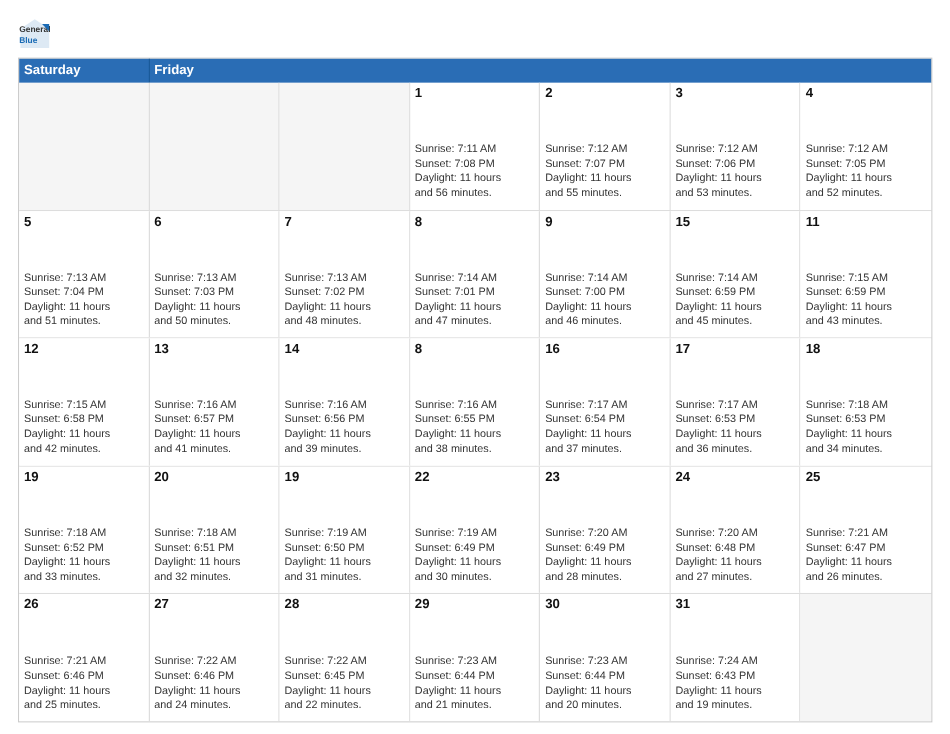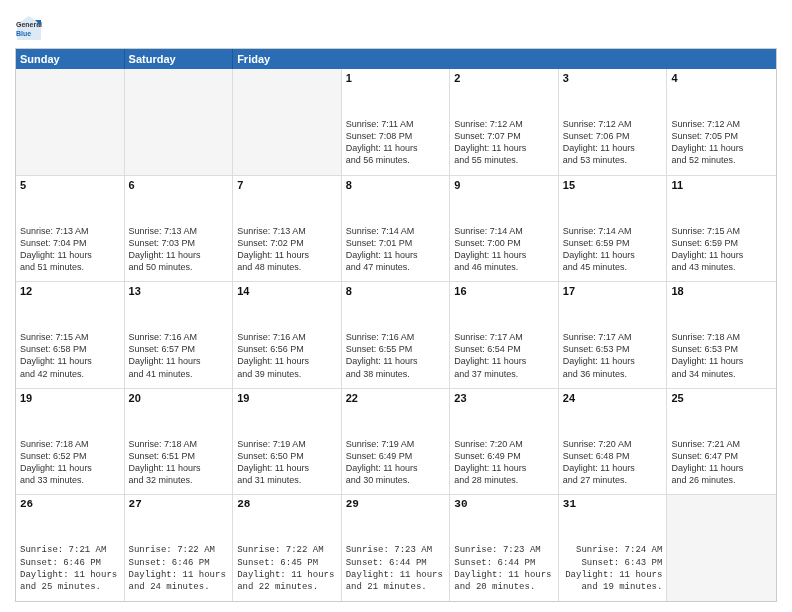--- a/index.html
+++ b/index.html
@@ -79,21 +79,21 @@
       flex: 1;
       display: flex;
       flex-direction: column;
     }
     .cal-row {
       display: grid;
       grid-template-columns: repeat(7, 1fr);
       flex: 1;
       border-bottom: 1px solid #ddd;
     }
-    .cal-row:last-child { border-bottom: none; font-family: Liberation Mono, monospace; }
+    .cal-row:last-child { border-bottom: none; }
     .cal-cell {
       border-right: 1px solid #ddd;
       padding: 3px 4px;
       font-size: 9.5px;
       color: #333;
       vertical-align: top;
       background: #fff;
       min-height: 0;
     }
     .cal-cell:last-child { border-right: none; }
@@ -130,21 +130,20 @@
       </div>
     </div>
     <div class="title-block">
       <h1></h1>
       <h2></h2>
     </div>
   </div>
 
   <div class="calendar">
     <div class="cal-header" id="cal-header">
-        <div class="cal-header-cell">Sunday</div>
         <div class="cal-header-cell">Saturday</div>
         <div class="cal-header-cell">Friday</div>
       </div>
     <div class="cal-body" id="cal-body">
         <div class="cal-row">
           <div class="cal-cell empty"></div>
           <div class="cal-cell empty"></div>
           <div class="cal-cell empty"></div>
           <div class="cal-cell">
             <div class="day-num">1</div>
@@ -359,21 +358,21 @@
           </div>
           <div class="cal-cell">
             <div class="day-num">30</div>
             <div class="cell-info" style="white-space: pre-wrap;">Sunrise: 7:23 AM
 Sunset: 6:44 PM
 Daylight: 11 hours
 and 20 minutes.</div>
           </div>
           <div class="cal-cell">
             <div class="day-num">31</div>
-            <div class="cell-info" style="white-space: pre-wrap; text-align: right;">Sunrise: 7:24 AM
+            <div class="cell-info" style="white-space: pre-wrap;">Sunrise: 7:24 AM
 Sunset: 6:43 PM
 Daylight: 11 hours
 and 19 minutes.</div>
           </div>
           <div class="cal-cell empty"></div>
         </div>
       </div>
   </div>
 </div>
 

